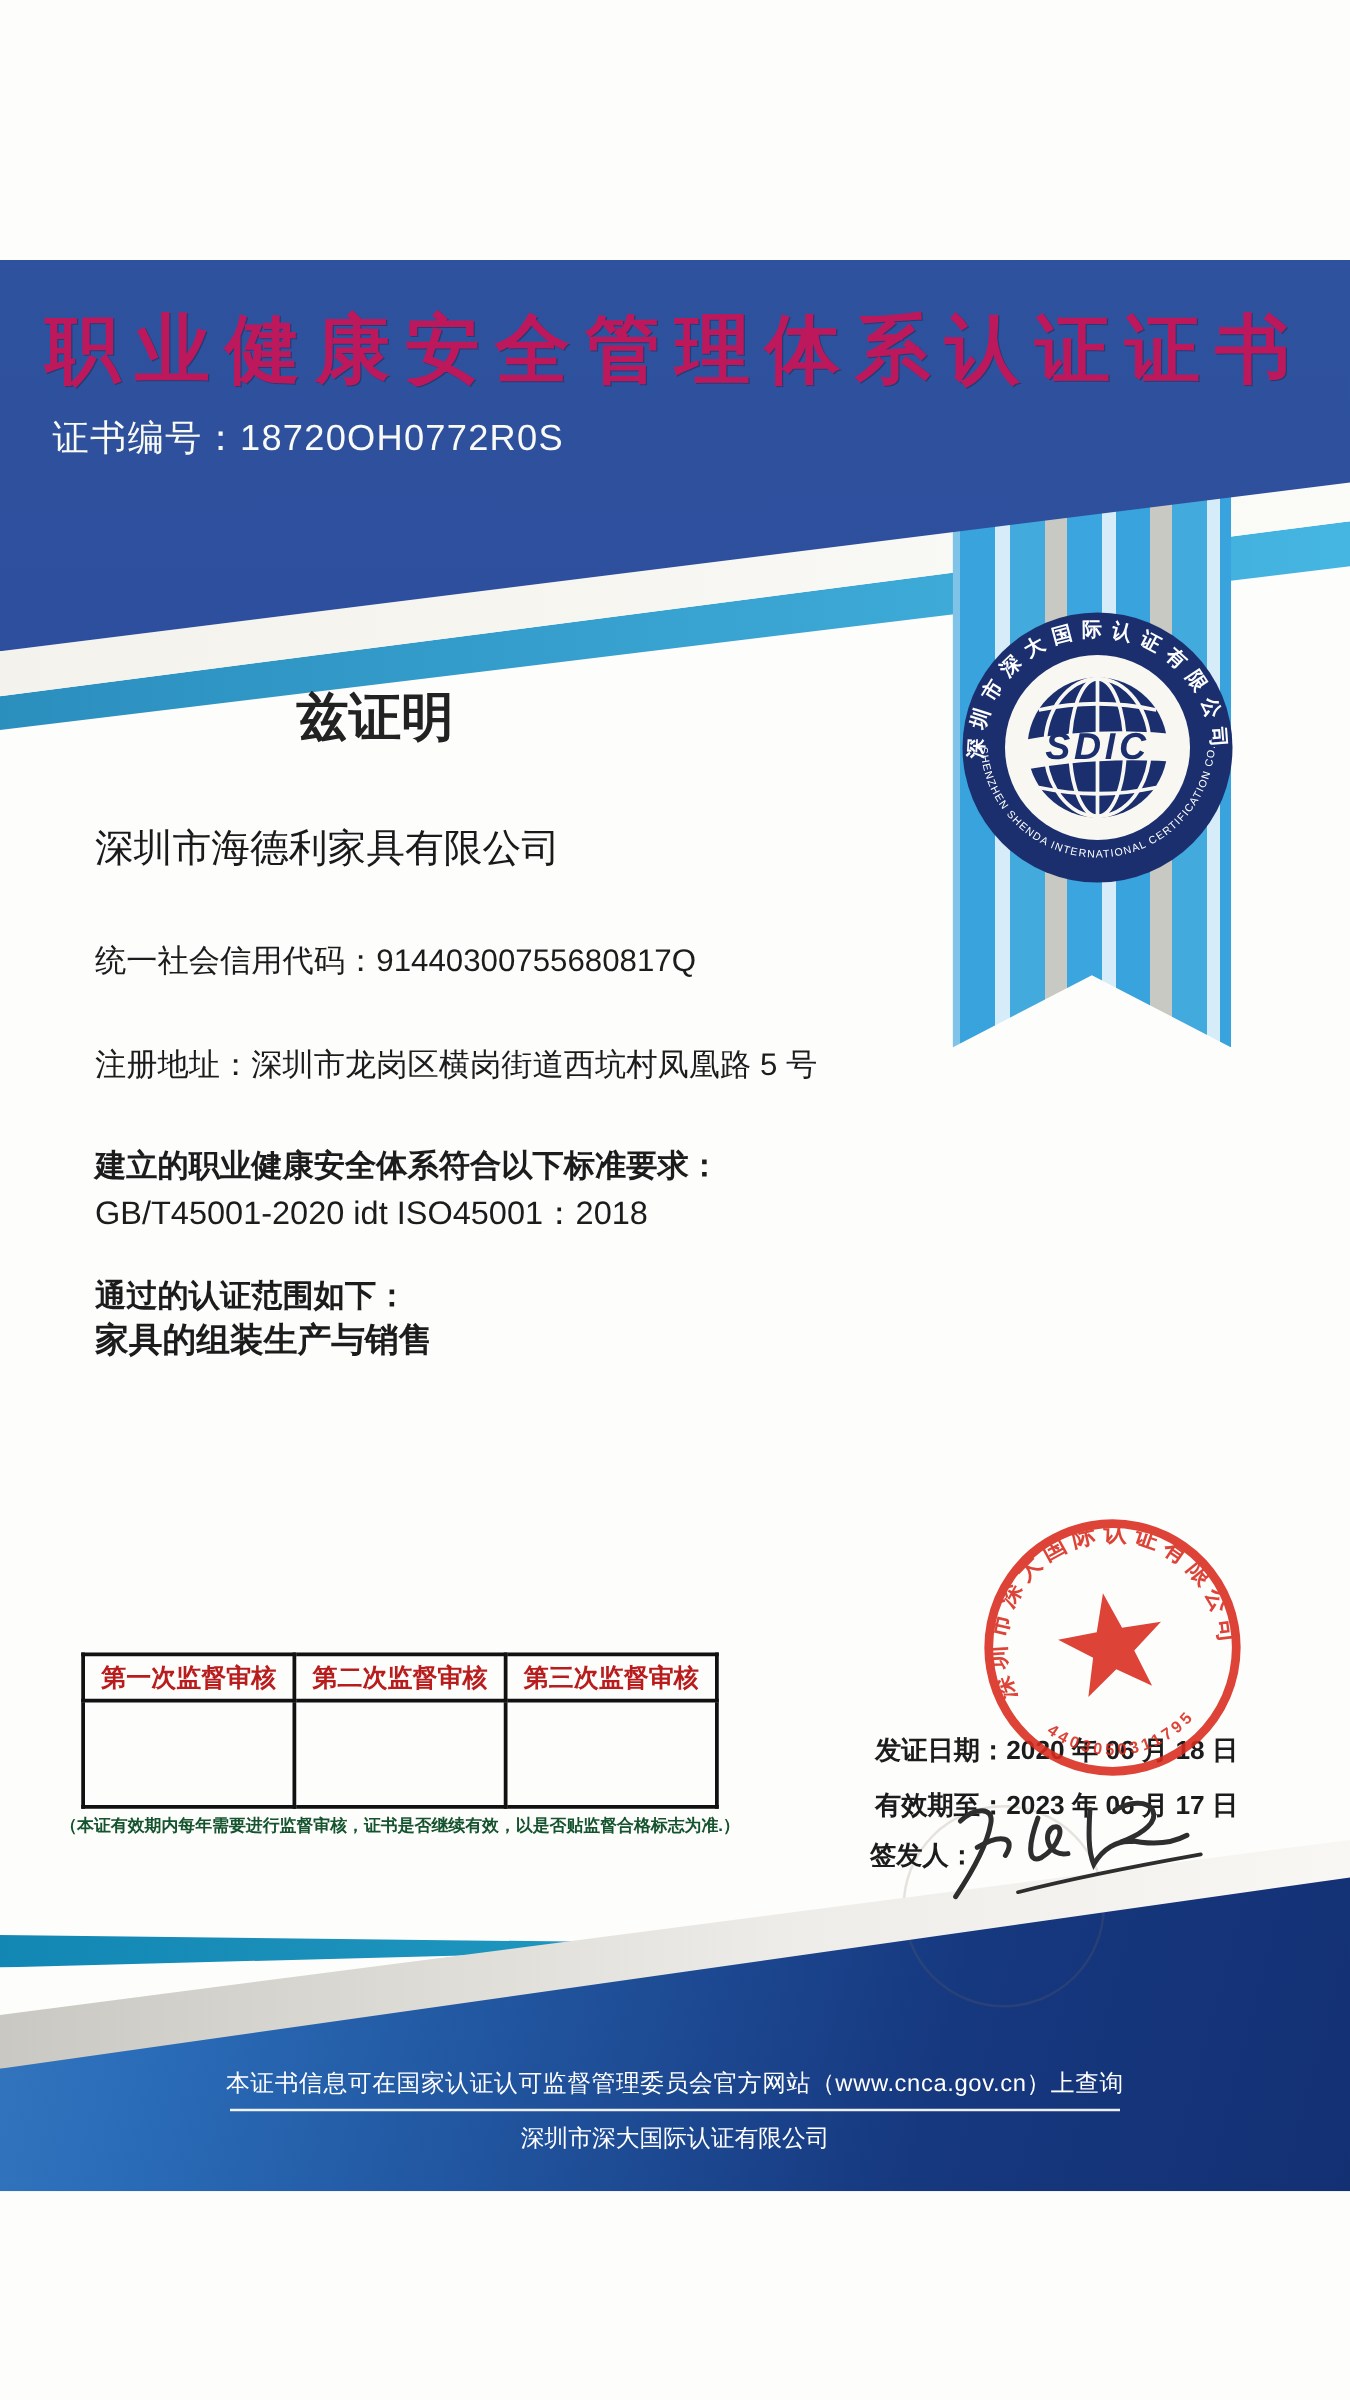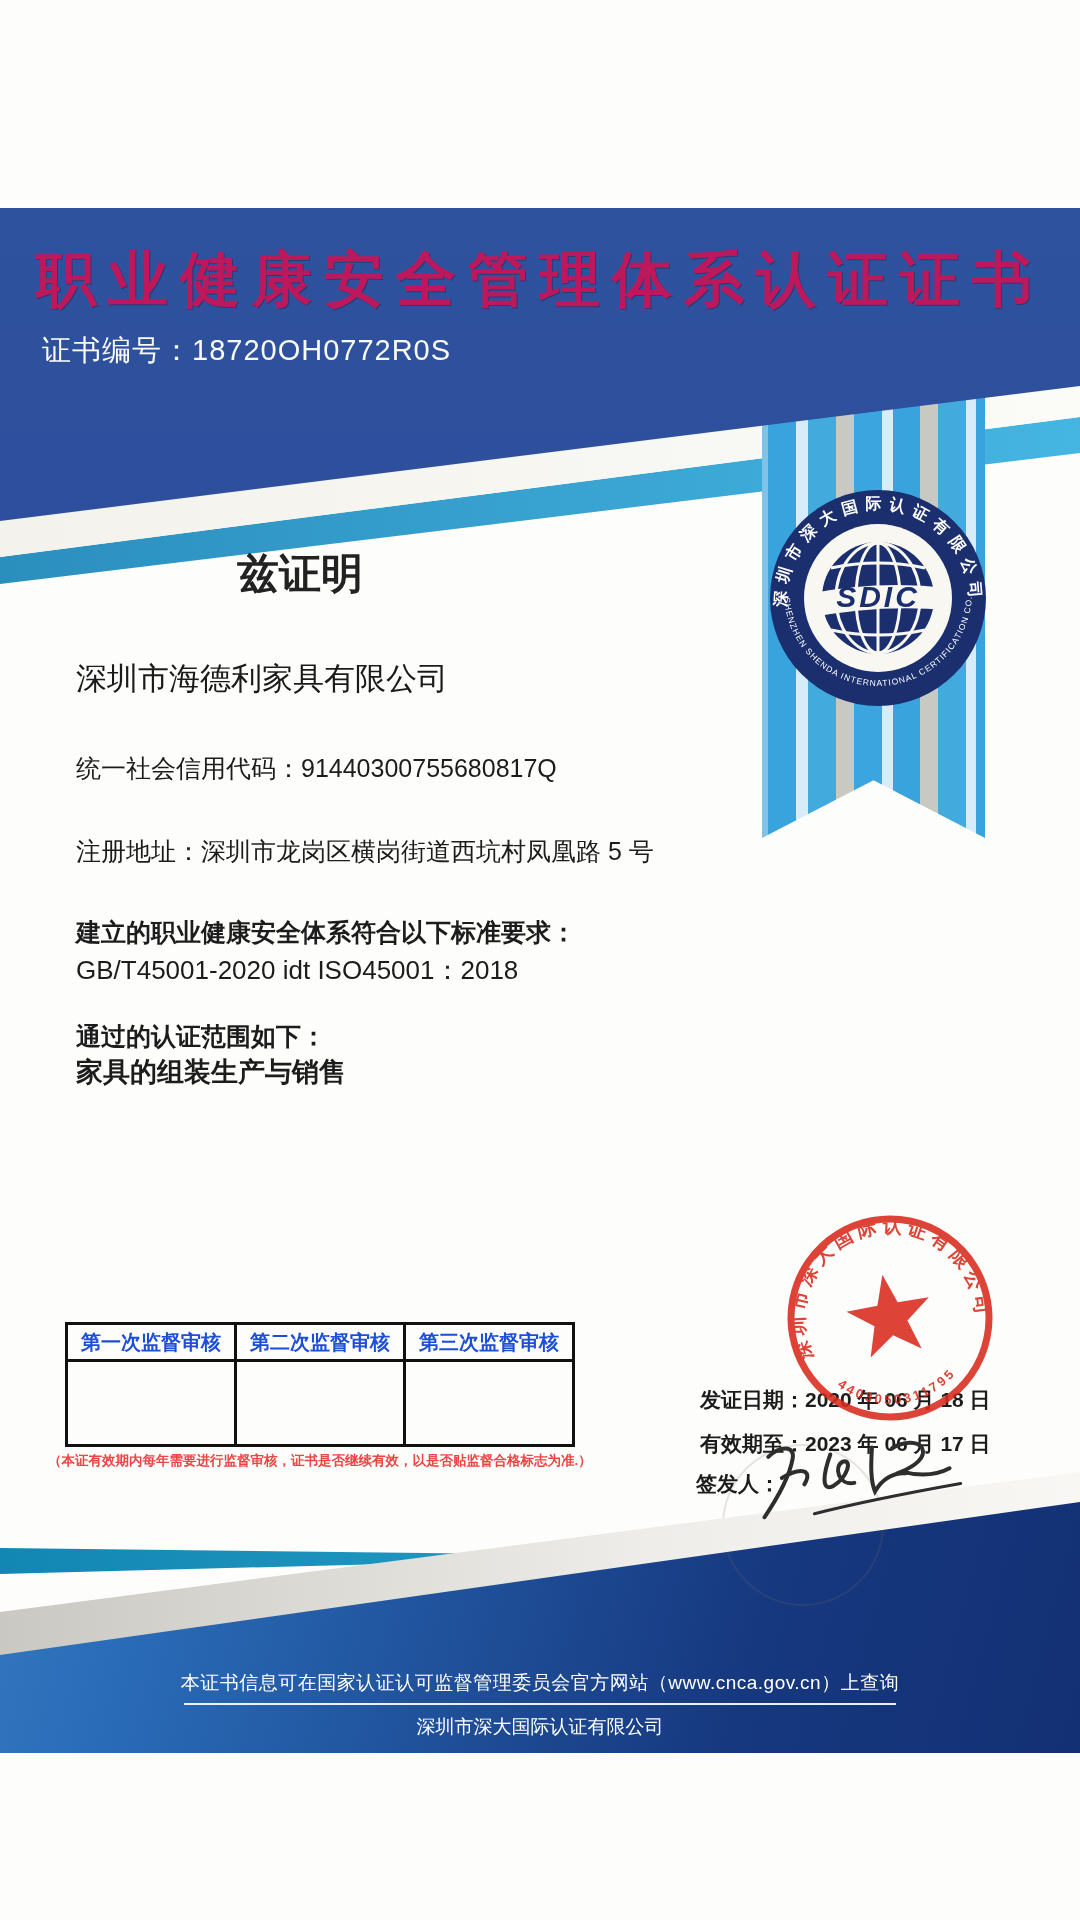--- a/index.html
+++ b/index.html
@@ -61,26 +61,26 @@
   .scopeintro{left:76px;top:1020px;font-size:25px;font-weight:bold;}
   .scopeline{left:76px;top:1054px;font-size:27px;font-weight:bold;}
 
   
   .audit{
     position:absolute;left:65px;top:1322px;width:510px;z-index:10;
     border-collapse:collapse;table-layout:fixed;
   }
   .audit th{
     border:3px solid #111;height:34px;font-size:20px;font-weight:bold;
-    text-align:center;padding:0;color:#1d4ed8;
+    text-align:center;padding:0;color:#b91c1c;
   }
   .audit td{border:3px solid #111;height:82px;padding:0;}
   .audit-note{
     position:absolute;left:40px;top:1452px;width:560px;z-index:10;
-    text-align:center;font-size:13.5px;font-weight:bold;color:#ef4444;
+    text-align:center;font-size:13.5px;font-weight:bold;color:#14532d;
   }
 
   
   .issue1{left:700px;top:1386px;font-size:21px;font-weight:bold;}
   .issue2{left:700px;top:1430px;font-size:21px;font-weight:bold;}
   .signer{left:696px;top:1470px;font-size:21px;font-weight:bold;}
   .signature{position:absolute;left:752px;top:1430px;z-index:11;transform:rotate(-4deg);}
 
   
   .seal{position:absolute;left:780px;top:1208px;z-index:12;opacity:.88;transform:rotate(-10deg);}
@@ -98,21 +98,21 @@
     background:linear-gradient(105deg,#4e94d0 0%,#2a6cb8 35%,#16387f 75%,#132f72 100%);
     clip-path:polygon(0 1643px,1080px 1500px,1080px 1753px,0 1753px);z-index:3;
   }
   .foot-silver{
     background:linear-gradient(90deg,#c9c8c2 0%,#eeede9 60%,#f8f7f4 100%);
     clip-path:polygon(0 1612px,1080px 1472px,1080px 1502px,0 1655px);z-index:4;
   }
   .footer-text{
     position:absolute;left:0;right:0;top:1654px;z-index:6;text-align:center;color:#fff;
   }
-  .footer-text .l1{font-size:19px;letter-spacing:.5px;margin-top:16px;}
+  .footer-text .l1{font-size:19px;letter-spacing:.5px;}
   .footer-rule{width:712px;height:2px;background:rgba(255,255,255,.92);margin:7px auto 9px auto;}
   .footer-text .l2{font-size:19px;}
   .footer-text .l3{font-size:19px;margin-top:9px;}
 </style>
 </head>
 <body>
 
 <div class="page">
 
   <div class="layer band-cyan"></div>

